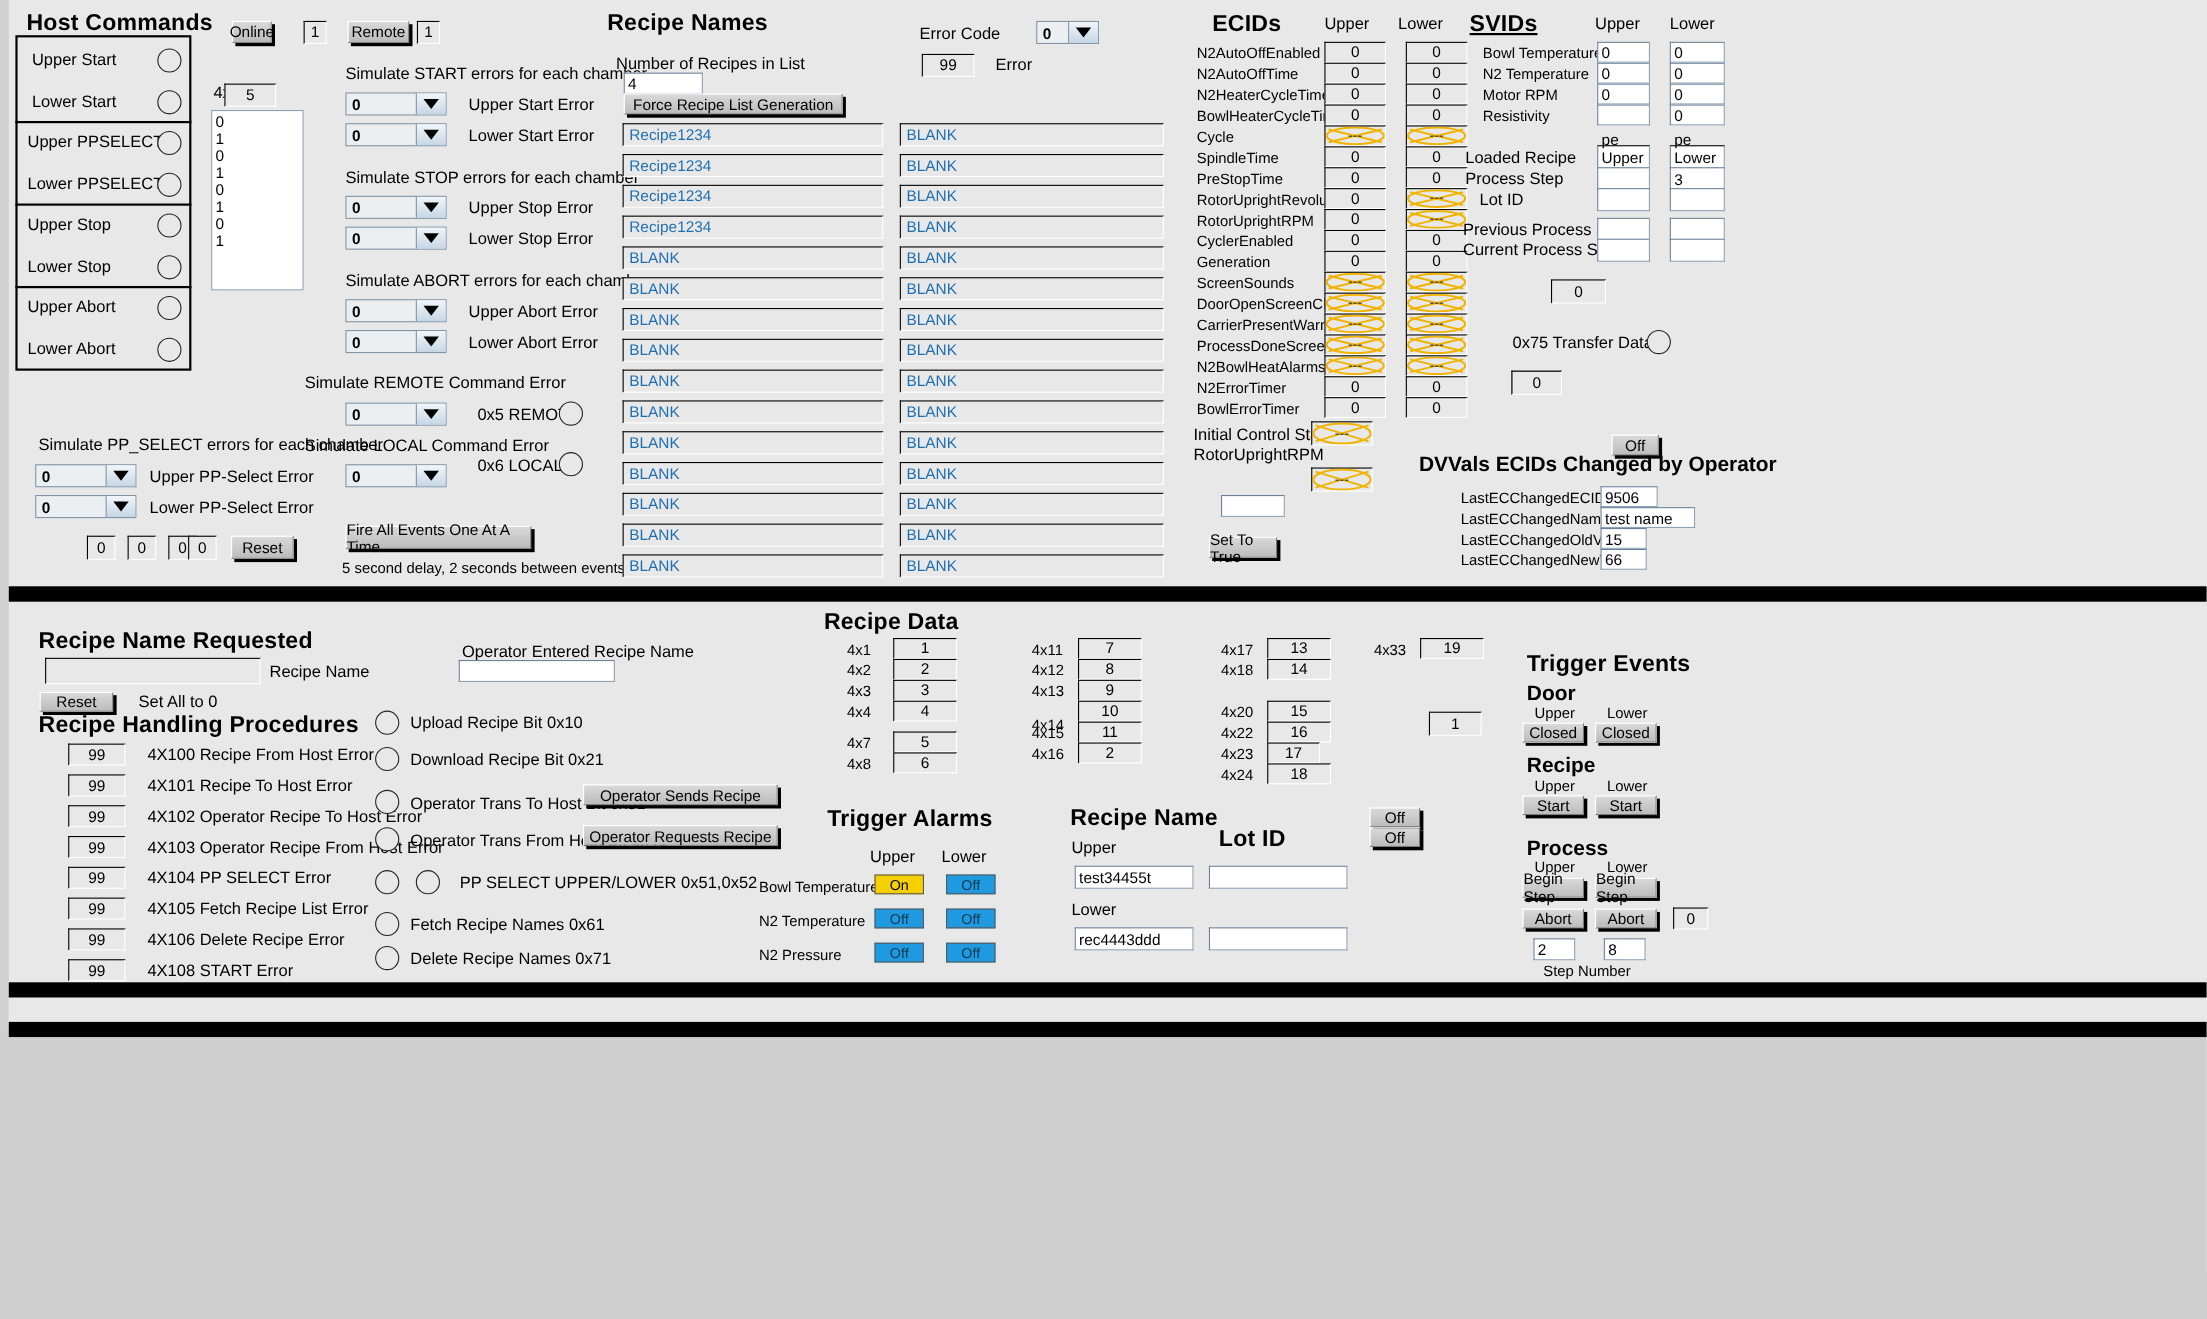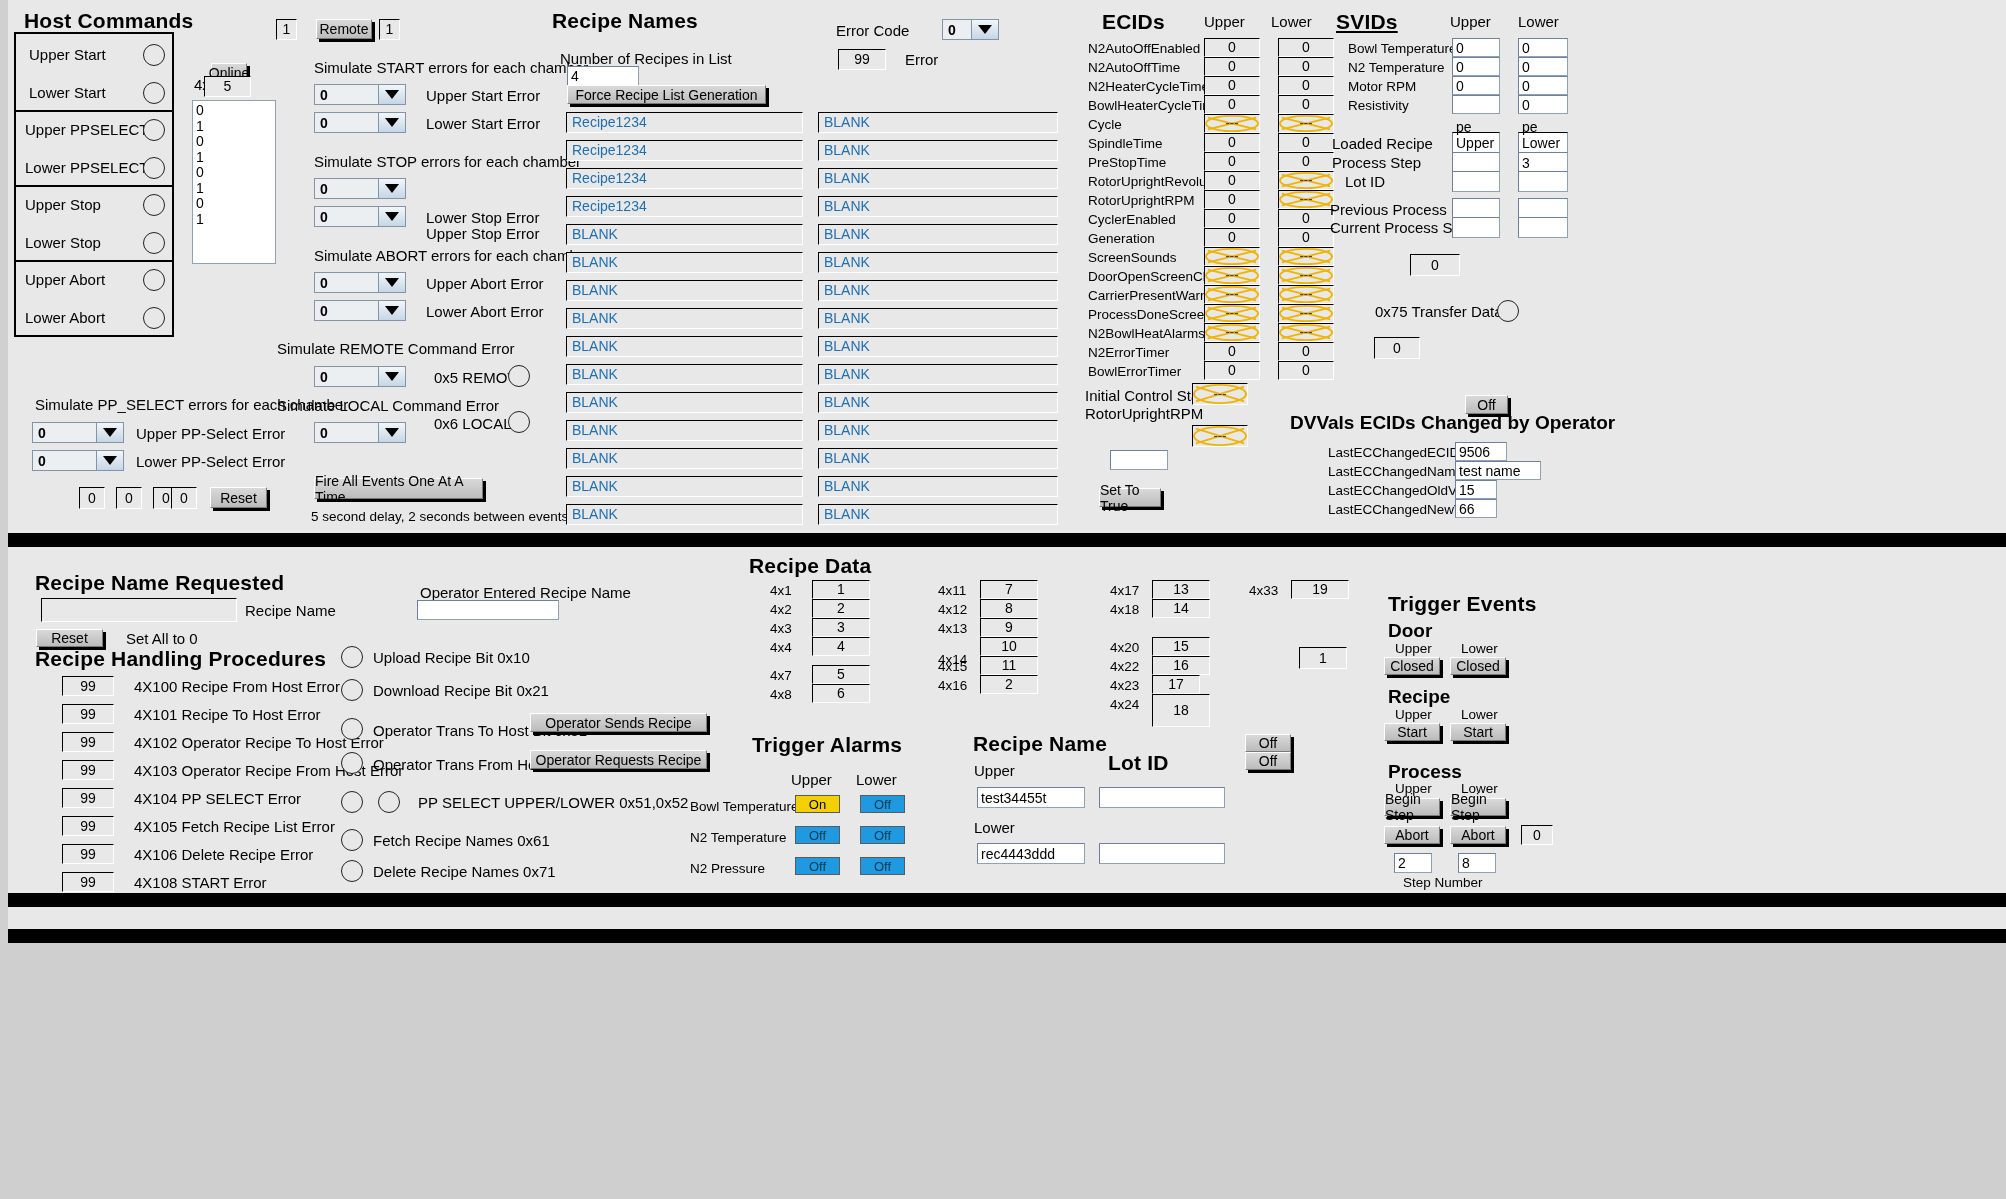--- a/index.html
+++ b/index.html
@@ -104,21 +104,21 @@
 <div class="abs lbl" style="left:25px;top:196px;">Upper Stop</div>
 <div class="abs led" style="left:143px;top:194px;width:22px;height:22px;"></div>
 <div class="abs lbl" style="left:25px;top:234px;">Lower Stop</div>
 <div class="abs led" style="left:143px;top:232px;width:22px;height:22px;"></div>
 
 <div class="abs lbl" style="left:25px;top:271px;">Upper Abort</div>
 <div class="abs led" style="left:143px;top:269px;width:22px;height:22px;"></div>
 <div class="abs lbl" style="left:25px;top:309px;">Lower Abort</div>
 <div class="abs led" style="left:143px;top:307px;width:22px;height:22px;"></div>
 
-<div class="abs btn" style="left:211px;top:19px;width:36px;height:20px;margin-top:44px;">Online</div>
+<div class="abs btn" style="left:211px;top:19px;width:36px;height:20px;">Online</div>
 <div class="abs ind" style="left:276px;top:19px;width:21px;height:21px;">1</div>
 <div class="abs btn" style="left:316px;top:19px;width:56px;height:20px;">Remote</div>
 <div class="abs ind" style="left:379px;top:19px;width:21px;height:21px;">1</div>
 
 <div class="abs lbl" style="left:194px;top:76px;">4x115</div>
 <div class="abs ind" style="left:204px;top:76px;width:47px;height:21px;">5</div>
 
 <div class="abs listbox" style="left:192px;top:100px;width:84px;height:164px;">
   <div>0</div>
   <div>1</div>
@@ -146,21 +146,21 @@
 </div>
 <div class="abs lbl" style="left:426px;top:115px;">Lower Start Error</div>
 
 <div class="abs lbl" style="left:314px;top:153px;">Simulate STOP errors for each chamber</div>
 <div class="abs combo" style="left:314px;top:178px;width:92px;height:21px;">
   <div class="v">0</div>
   <div class="arw">
       <i></i>
     </div>
 </div>
-<div class="abs lbl" style="left:426px;top:181px;margin-top:44px;">Upper Stop Error</div>
+<div class="abs lbl" style="left:426px;top:181px;">Upper Stop Error</div>
 <div class="abs combo" style="left:314px;top:206px;width:92px;height:21px;">
   <div class="v">0</div>
   <div class="arw">
       <i></i>
     </div>
 </div>
 <div class="abs lbl" style="left:426px;top:209px;">Lower Stop Error</div>
 
 <div class="abs lbl" style="left:314px;top:247px;">Simulate ABORT errors for each chamber</div>
 <div class="abs combo" style="left:314px;top:272px;width:92px;height:21px;">
@@ -595,21 +595,21 @@
     <div class="ind" style="position: absolute; left: 42px; top: 19px; width: 58px; height: 19px;">14</div>
   </div>
 <div class="abs" id="rd-col3b" style="left:1110px;top:637px;">
     <div class="lbl-sm" style="position: absolute; left: 0px; top: 3px;">4x20</div>
     <div class="ind" style="position: absolute; left: 42px; top: 0px; width: 58px; height: 19px;">15</div>
     <div class="lbl-sm" style="position: absolute; left: 0px; top: 22px;">4x22</div>
     <div class="ind" style="position: absolute; left: 42px; top: 19px; width: 58px; height: 19px;">16</div>
     <div class="lbl-sm" style="position: absolute; left: 0px; top: 41px;">4x23</div>
     <div class="ind" style="position: absolute; left: 42px; top: 38px; width: 48px; height: 19px;">17</div>
     <div class="lbl-sm" style="position: absolute; left: 0px; top: 60px;">4x24</div>
-    <div class="ind" style="position: absolute; left: 42px; top: 57px; width: 58px; height: 33px;">18</div>
+    <div class="ind" style="position: absolute; left: 42px; top: 57px; width: 58px; height: 19px;">18</div>
   </div>
 <div class="abs" id="rd-col4" style="left:1249px;top:580px;">
     <div class="lbl-sm" style="position: absolute; left: 0px; top: 3px;">4x33</div>
     <div class="ind" style="position: absolute; left: 42px; top: 0px; width: 58px; height: 19px;">19</div>
   </div>
 <div class="abs ind" style="left:1299px;top:647px;width:48px;height:22px;">1</div>
 
 <div class="abs h1" style="left:752px;top:733px;">Trigger Alarms</div>
 <div class="abs lbl" style="left:791px;top:771px;">Upper</div>
 <div class="abs lbl" style="left:856px;top:771px;">Lower</div>

